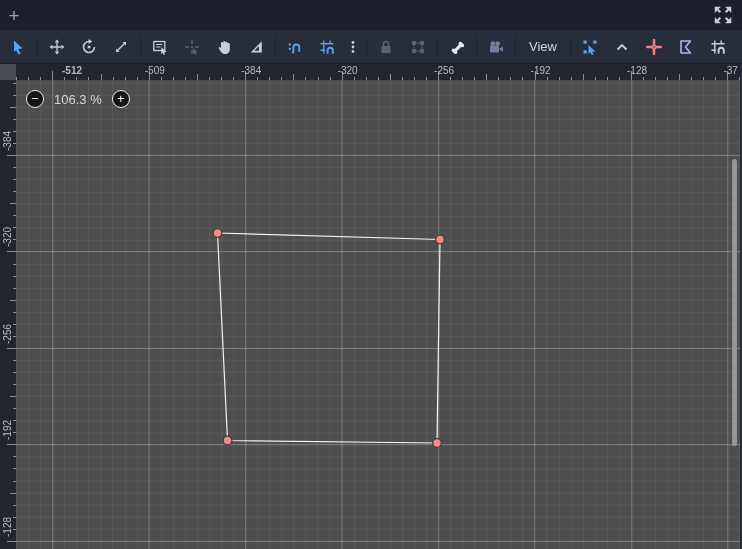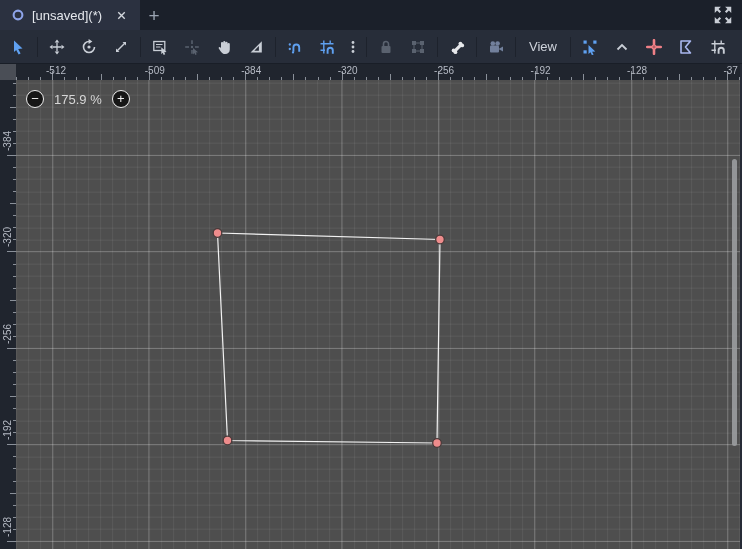--- a/index.html
+++ b/index.html
@@ -55,31 +55,20 @@
     color:#f2f2f2;display:flex;align-items:center;justify-content:center;font-size:13px;line-height:0;}
   .zval{font-size:13px;color:#d6d6d6;}
 
   .vscroll{position:absolute;border-radius:3px;background:#9b9da0;opacity:.9;}
 </style>
 </head>
 <body>
 
 <div class="tabbar">
   <div id="tabs" style="display:flex;align-items:stretch">
-      <div class="tab active">
-        <span class="scene-ico" style="color: rgb(142, 164, 234);"><svg width="14" height="14" viewBox="0 0 16 16">
-            <circle cx="8" cy="8" r="5" fill="none" stroke="currentColor" stroke-width="2.4"></circle>
-          </svg></span>
-        <span>[unsaved](*)</span>
-        <span class="tab-close">
-          <svg width="13" height="13" viewBox="0 0 16 16">
-            <path d="M4 4 L12 12 M12 4 L4 12" stroke="currentColor" stroke-width="1.7"></path>
-          </svg>
-        </span>
-      </div>
     </div>
   <div class="tab-add">+</div>
   <div class="tb-spacer"></div>
   <div class="expand-btn">
     <span>
       <svg width="22" height="22" viewBox="0 0 16 16" fill="currentColor">
         <path d="M2 6.5 V2 h4.5 L4.8 3.7 6.6 5.5 5.5 6.6 3.7 4.8 Z"></path>
         <path d="M9.5 2 H14 v4.5 L12.3 4.8 10.5 6.6 9.4 5.5 11.2 3.7 Z"></path>
         <path d="M2 9.5 V14 h4.5 L4.8 12.3 6.6 10.5 5.5 9.4 3.7 11.2 Z"></path>
         <path d="M14 9.5 V14 H9.5 l1.7-1.7 -1.8-1.8 1.1-1.1 1.8 1.8 Z"></path>
@@ -328,21 +317,21 @@
     <div class="htick" style="left: 614.986px; height: 9px;"></div>
     <div class="htick" style="left: 627.042px; height: 3.5px;"></div>
     <div class="htick" style="left: 639.098px; height: 3.5px;"></div>
     <div class="htick" style="left: 651.154px; height: 3.5px;"></div>
     <div class="htick" style="left: 663.21px; height: 6px;"></div>
     <div class="htick" style="left: 675.266px; height: 3.5px;"></div>
     <div class="htick" style="left: 687.322px; height: 3.5px;"></div>
     <div class="htick" style="left: 699.378px; height: 3.5px;"></div>
     <div class="htick" style="left: 711.434px; height: 9px;"></div>
     <div class="htick" style="left: 723.49px; height: 3.5px;"></div>
-    <div class="hlabel" style="left: 30px;">-512</div>
+    <div class="hlabel" style="left: 46px; font-weight: bold;">-512</div>
     <div class="hlabel" style="left: 128.75px;">-509</div>
     <div class="hlabel" style="left: 225.2px;">-384</div>
     <div class="hlabel" style="left: 321.65px;">-320</div>
     <div class="hlabel" style="left: 418.1px;">-256</div>
     <div class="hlabel" style="left: 514.55px;">-192</div>
     <div class="hlabel" style="left: 611px;">-128</div>
     <div class="hlabel" style="left: 707.45px;">-37</div>
   </div>
 <div class="vruler" id="vruler">
     <div class="vtick" style="top: 2.66px; width: 3.5px;"></div>
@@ -396,20 +385,20 @@
       <polygon points="201.5,153 424,159.5 421,363 211.5,360.5" fill="none" stroke="#f2f2f2" stroke-width="1.2"></polygon>
       <circle cx="201.5" cy="153" r="4.3" fill="#ee8c8c" stroke="#4a3a3a" stroke-width="1.3"></circle>
       <circle cx="424" cy="159.5" r="4.3" fill="#ee8c8c" stroke="#4a3a3a" stroke-width="1.3"></circle>
       <circle cx="421" cy="363" r="4.3" fill="#ee8c8c" stroke="#4a3a3a" stroke-width="1.3"></circle>
       <circle cx="211.5" cy="360.5" r="4.3" fill="#ee8c8c" stroke="#4a3a3a" stroke-width="1.3"></circle>
     </svg>
   <div class="zoomw">
     <div class="zbtn">
       <span>−</span>
     </div>
-    <div class="zval">175.9 %</div>
+    <div class="zval">106.3 %</div>
     <div class="zbtn">
       <span>+</span>
     </div>
   </div>
   <div class="vscroll" id="vscroll" style="left: 716px; top: 79px; width: 5px; height: 287px;"></div>
 </div>
 <div class="right-edge"></div>
 
 </body></html>

